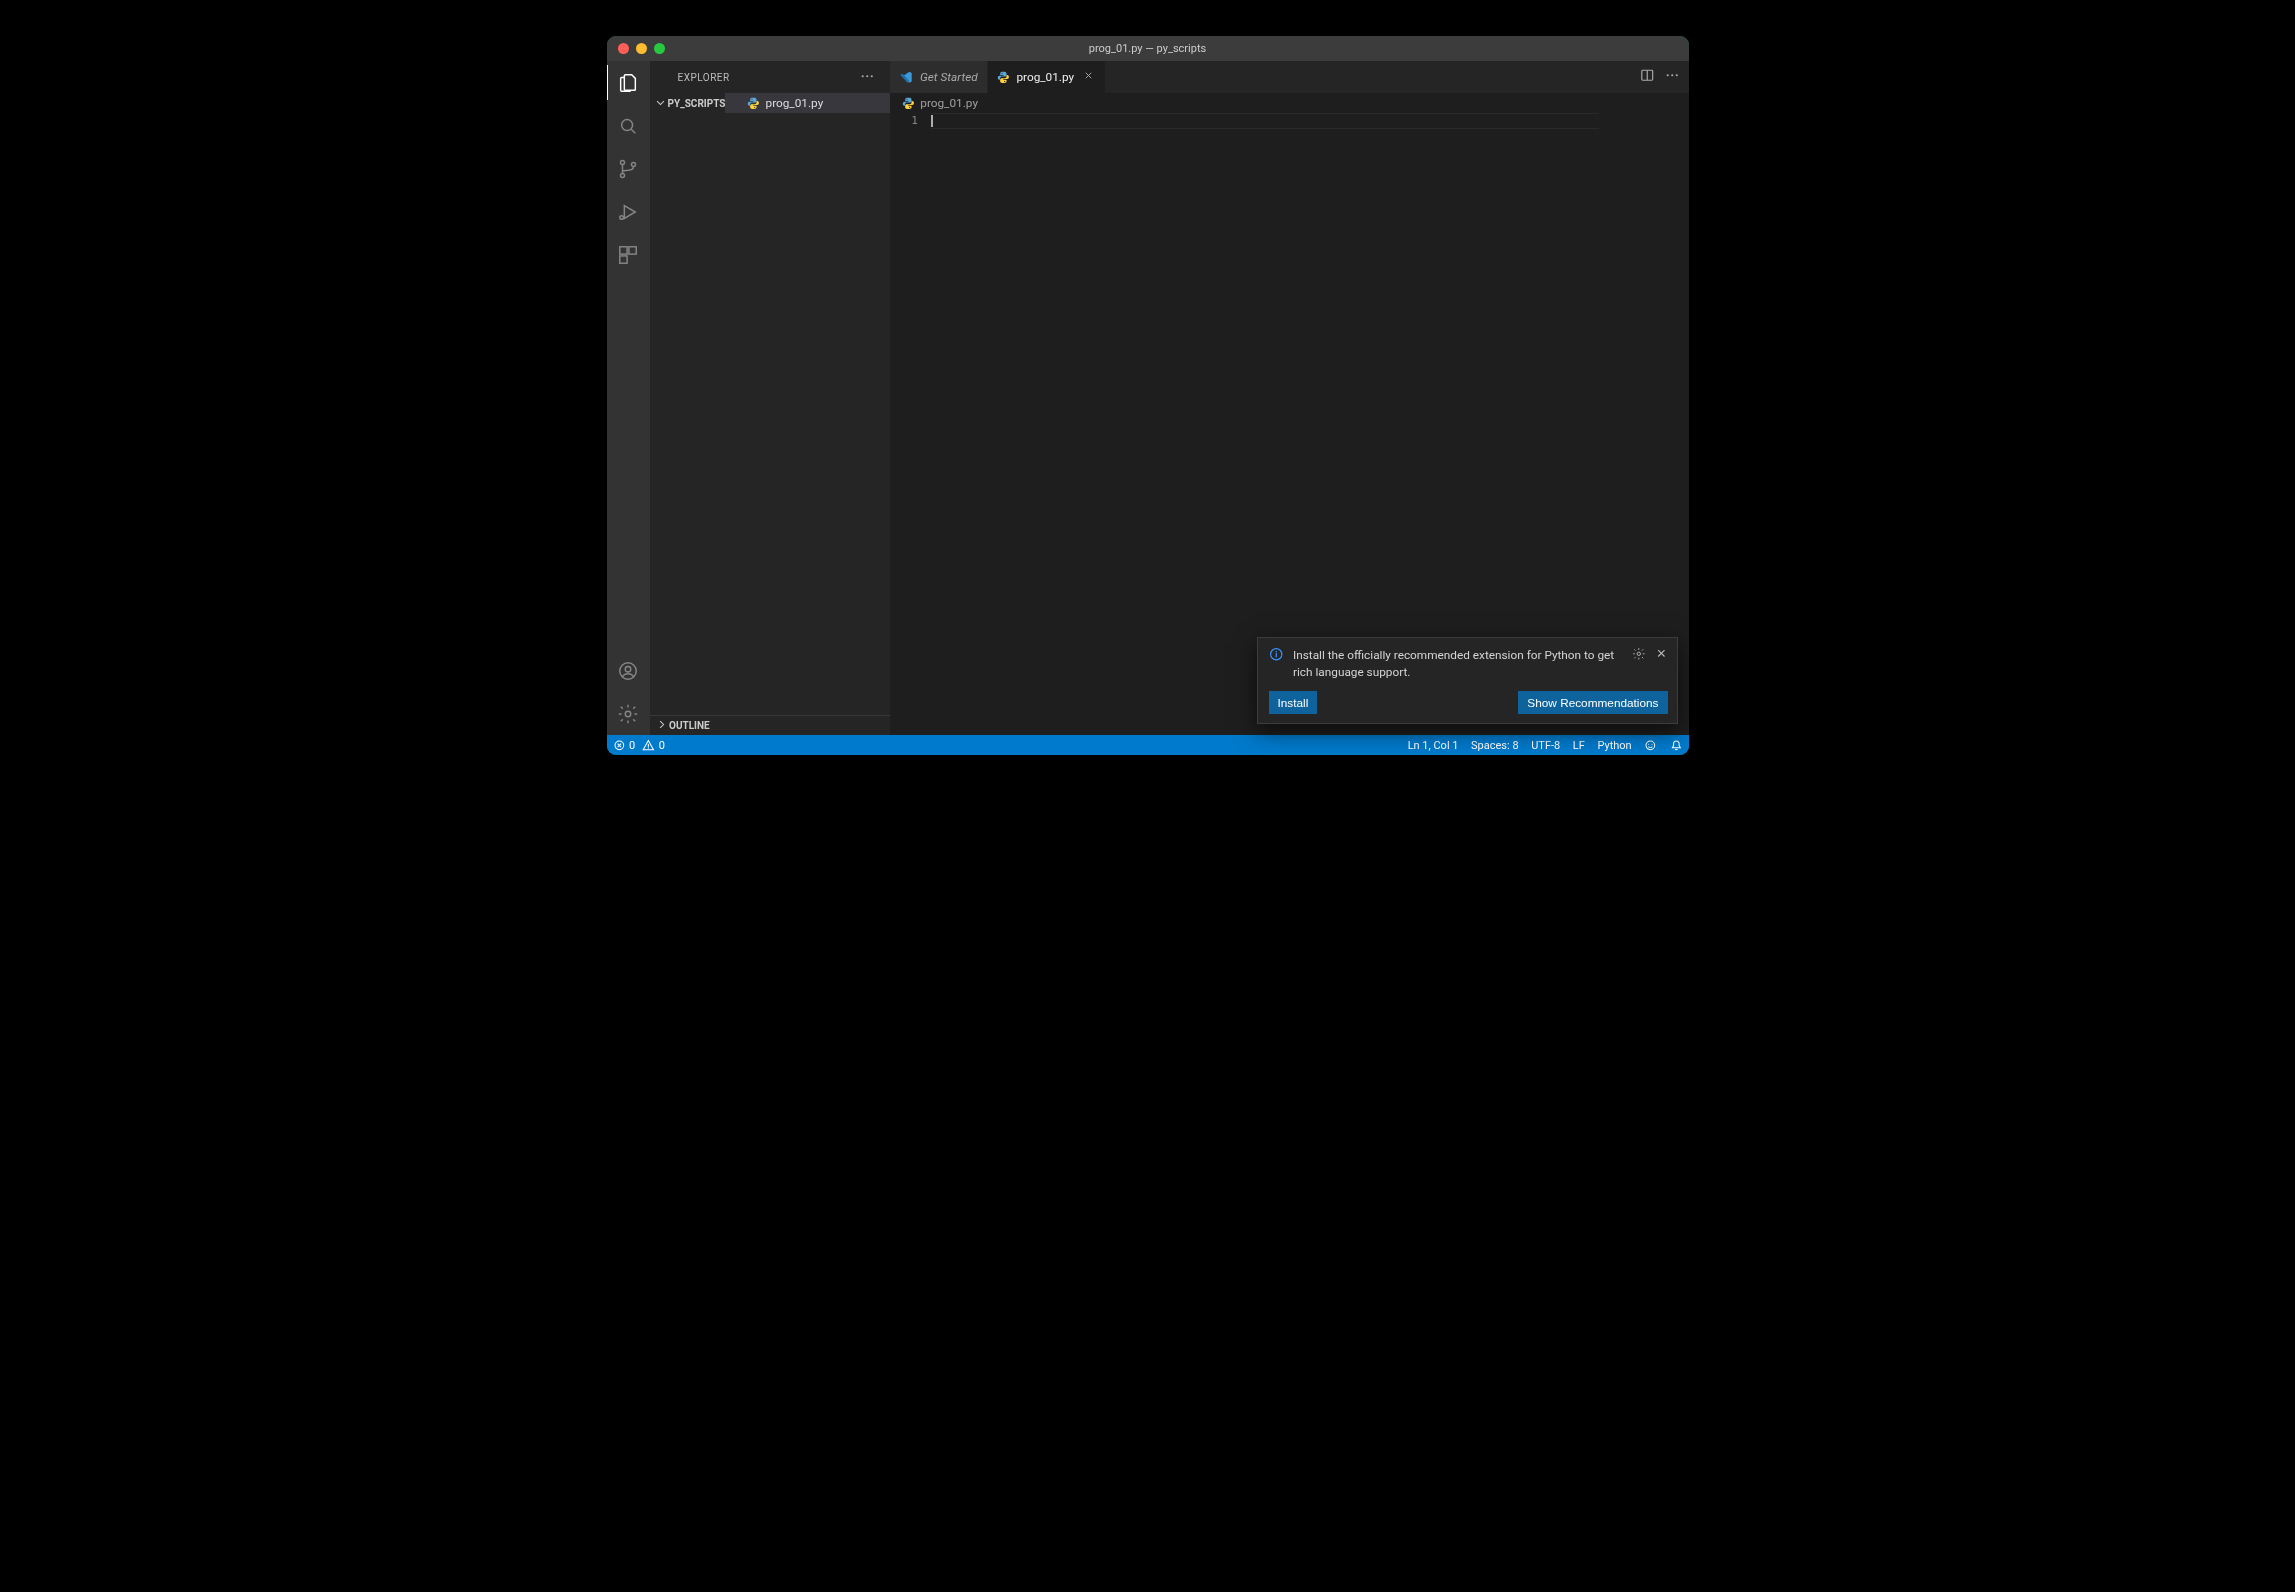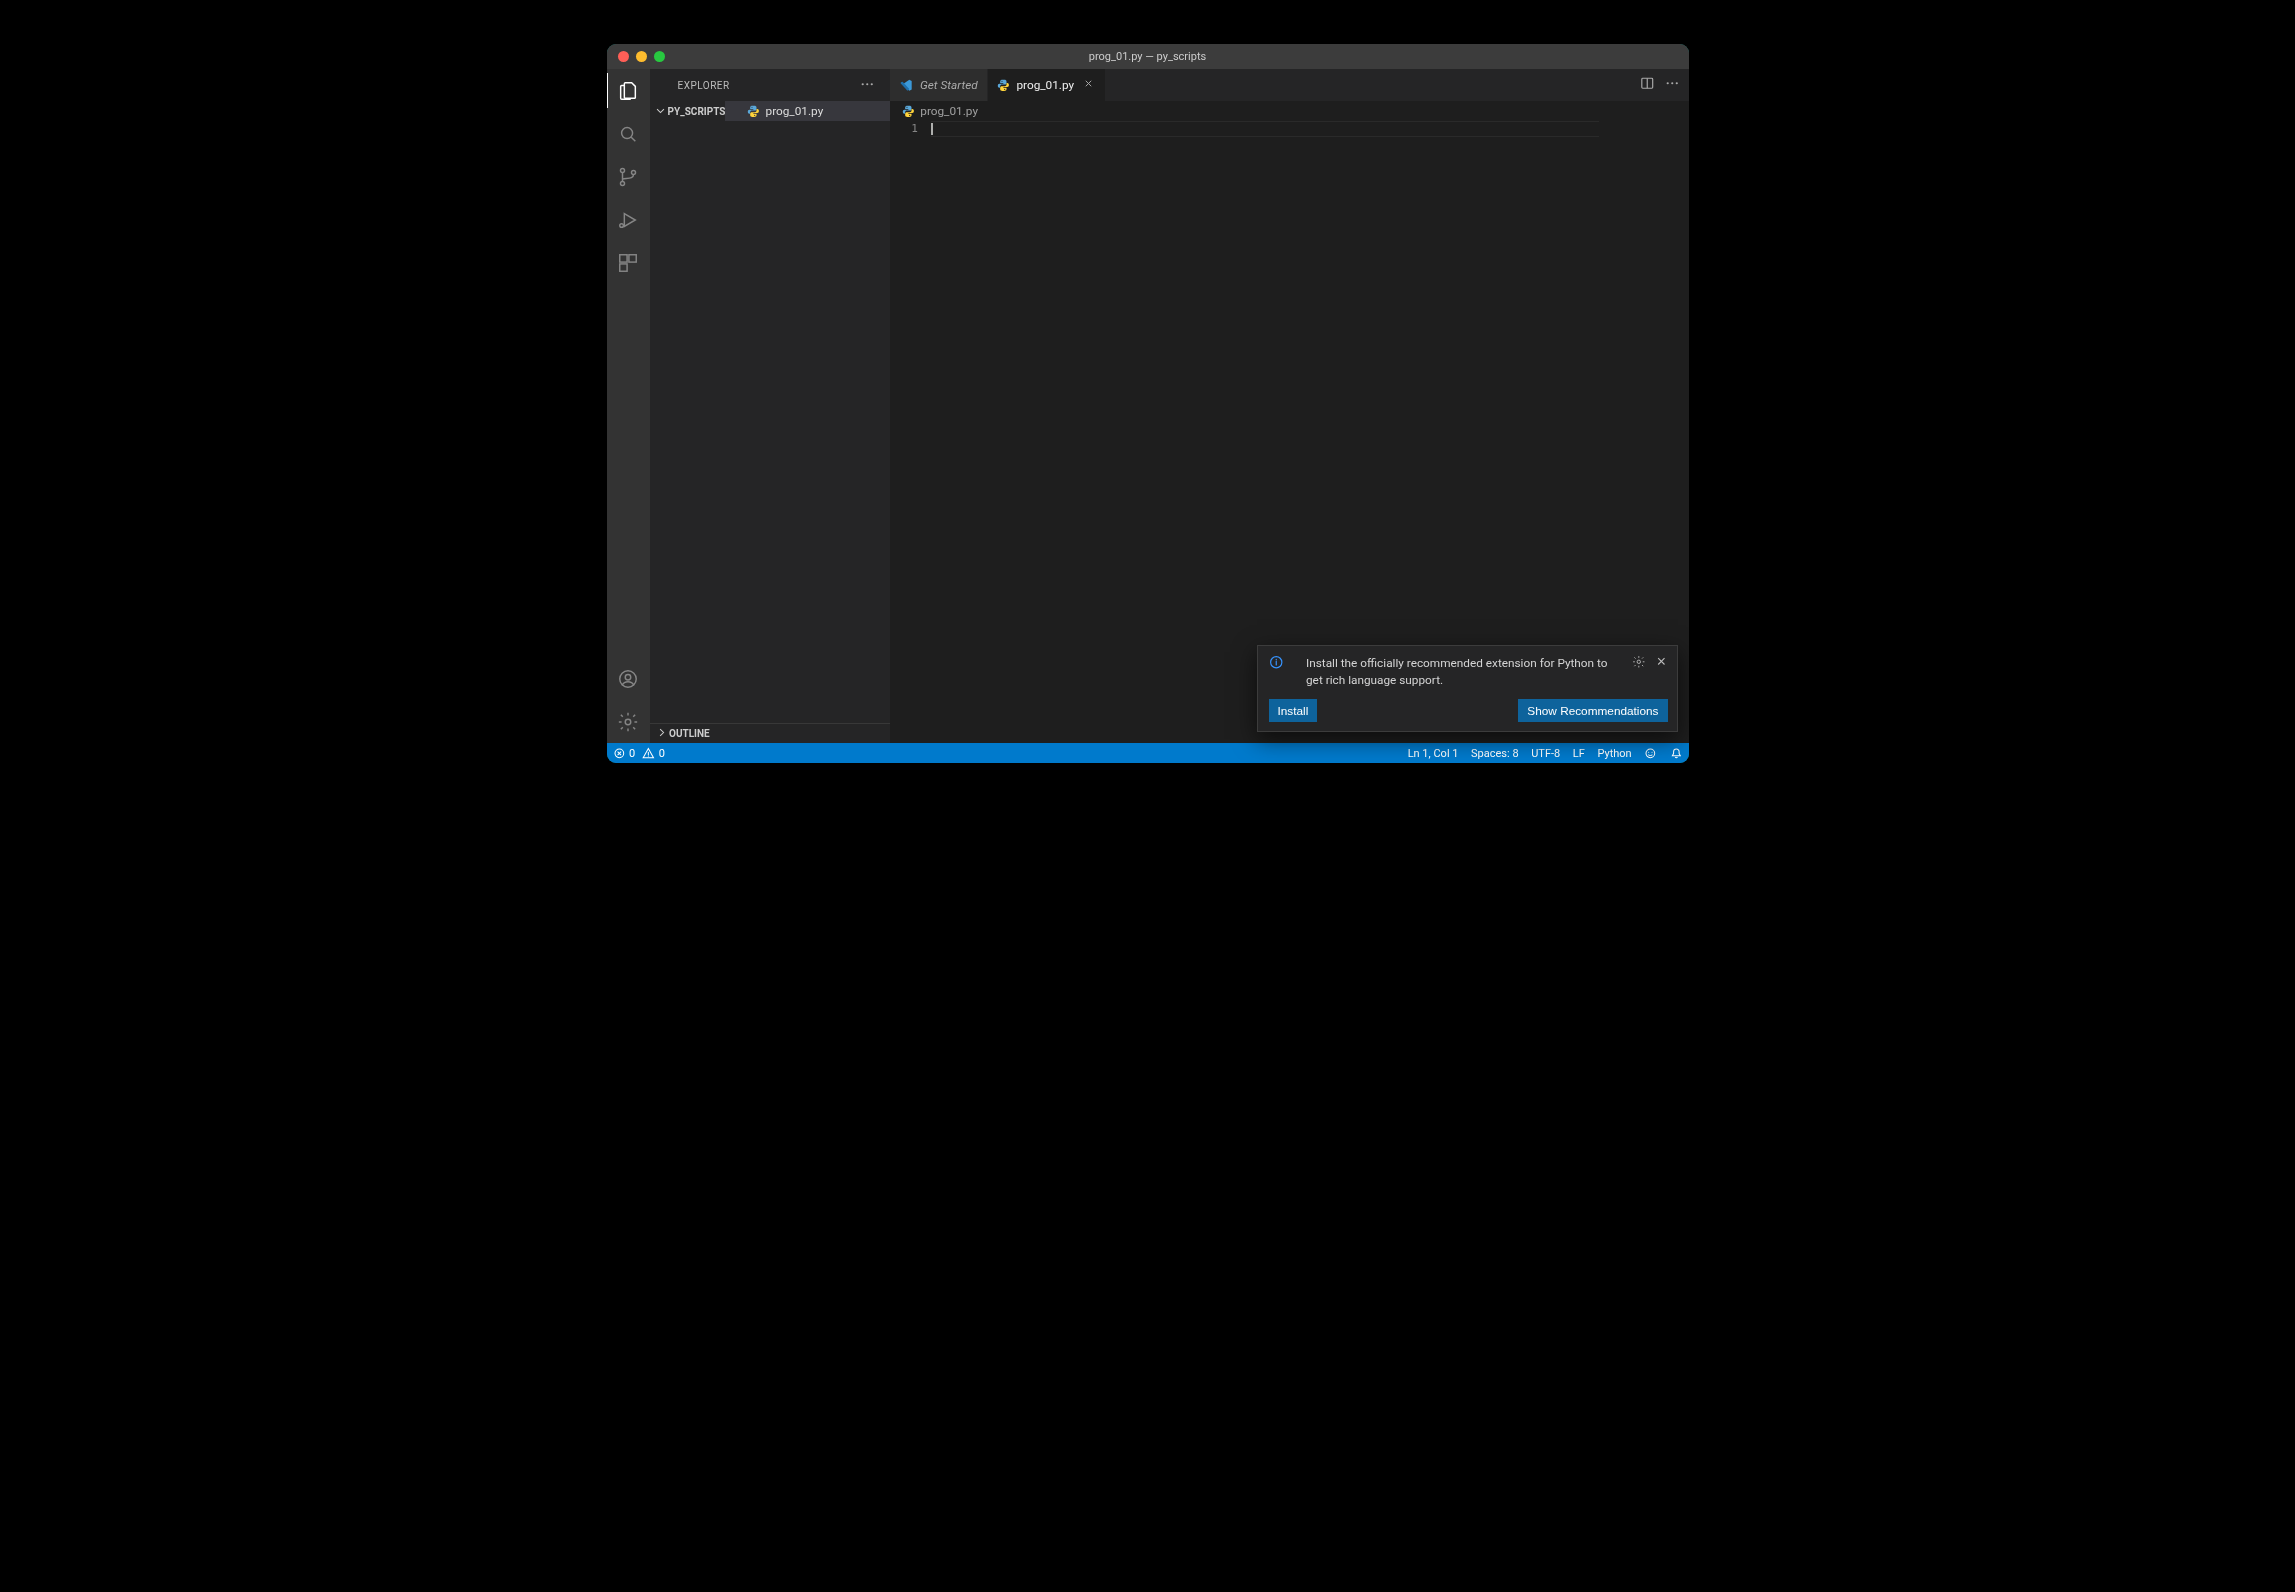--- a/index.html
+++ b/index.html
@@ -10,21 +10,21 @@
     color: #ccc;
     font-size: 11.8px;
   }
   .stage {
     width: 1190px; height: 796px;
     position: relative;
     margin: 0 auto;
   }
   .window {
     position: absolute;
-    left: 54px; top: 44px;
+    left: 54px; top: 36px;
     width: 1082px; height: 719px;
     background: #0f766e;
     border-radius: 9px;
     overflow: hidden;
     box-shadow: 0 18px 54px rgba(0,0,0,0.9);
     display: flex;
     flex-direction: column;
   }
   
   .titlebar {
@@ -222,21 +222,21 @@
     background: #252526;
     border: 0.9px solid #3c3c3c;
     box-shadow: 0 7.2px 22px rgba(0,0,0,0.6);
     padding: 9px 9px 9px 11px;
     display: flex;
     flex-direction: column;
     gap: 9px;
     color: #d4d4d4;
     font-size: 11.8px;
   }
-  .toast-top { display: flex; align-items: flex-start; gap: 23px; }
+  .toast-top { display: flex; align-items: flex-start; gap: 10px; }
   .toast-msg { flex: 1; line-height: 1.5; }
   .toast-icons { display: flex; gap: 9px; color: #bbb; }
   .toast-icons span { cursor: pointer; }
   .toast-actions { display: flex; justify-content: space-between; gap: 22px; }
   .btn {
     background: #0e639c;
     color: #fff;
     border: none;
     padding: 4.5px 9px;
     font-size: 11.8px;

